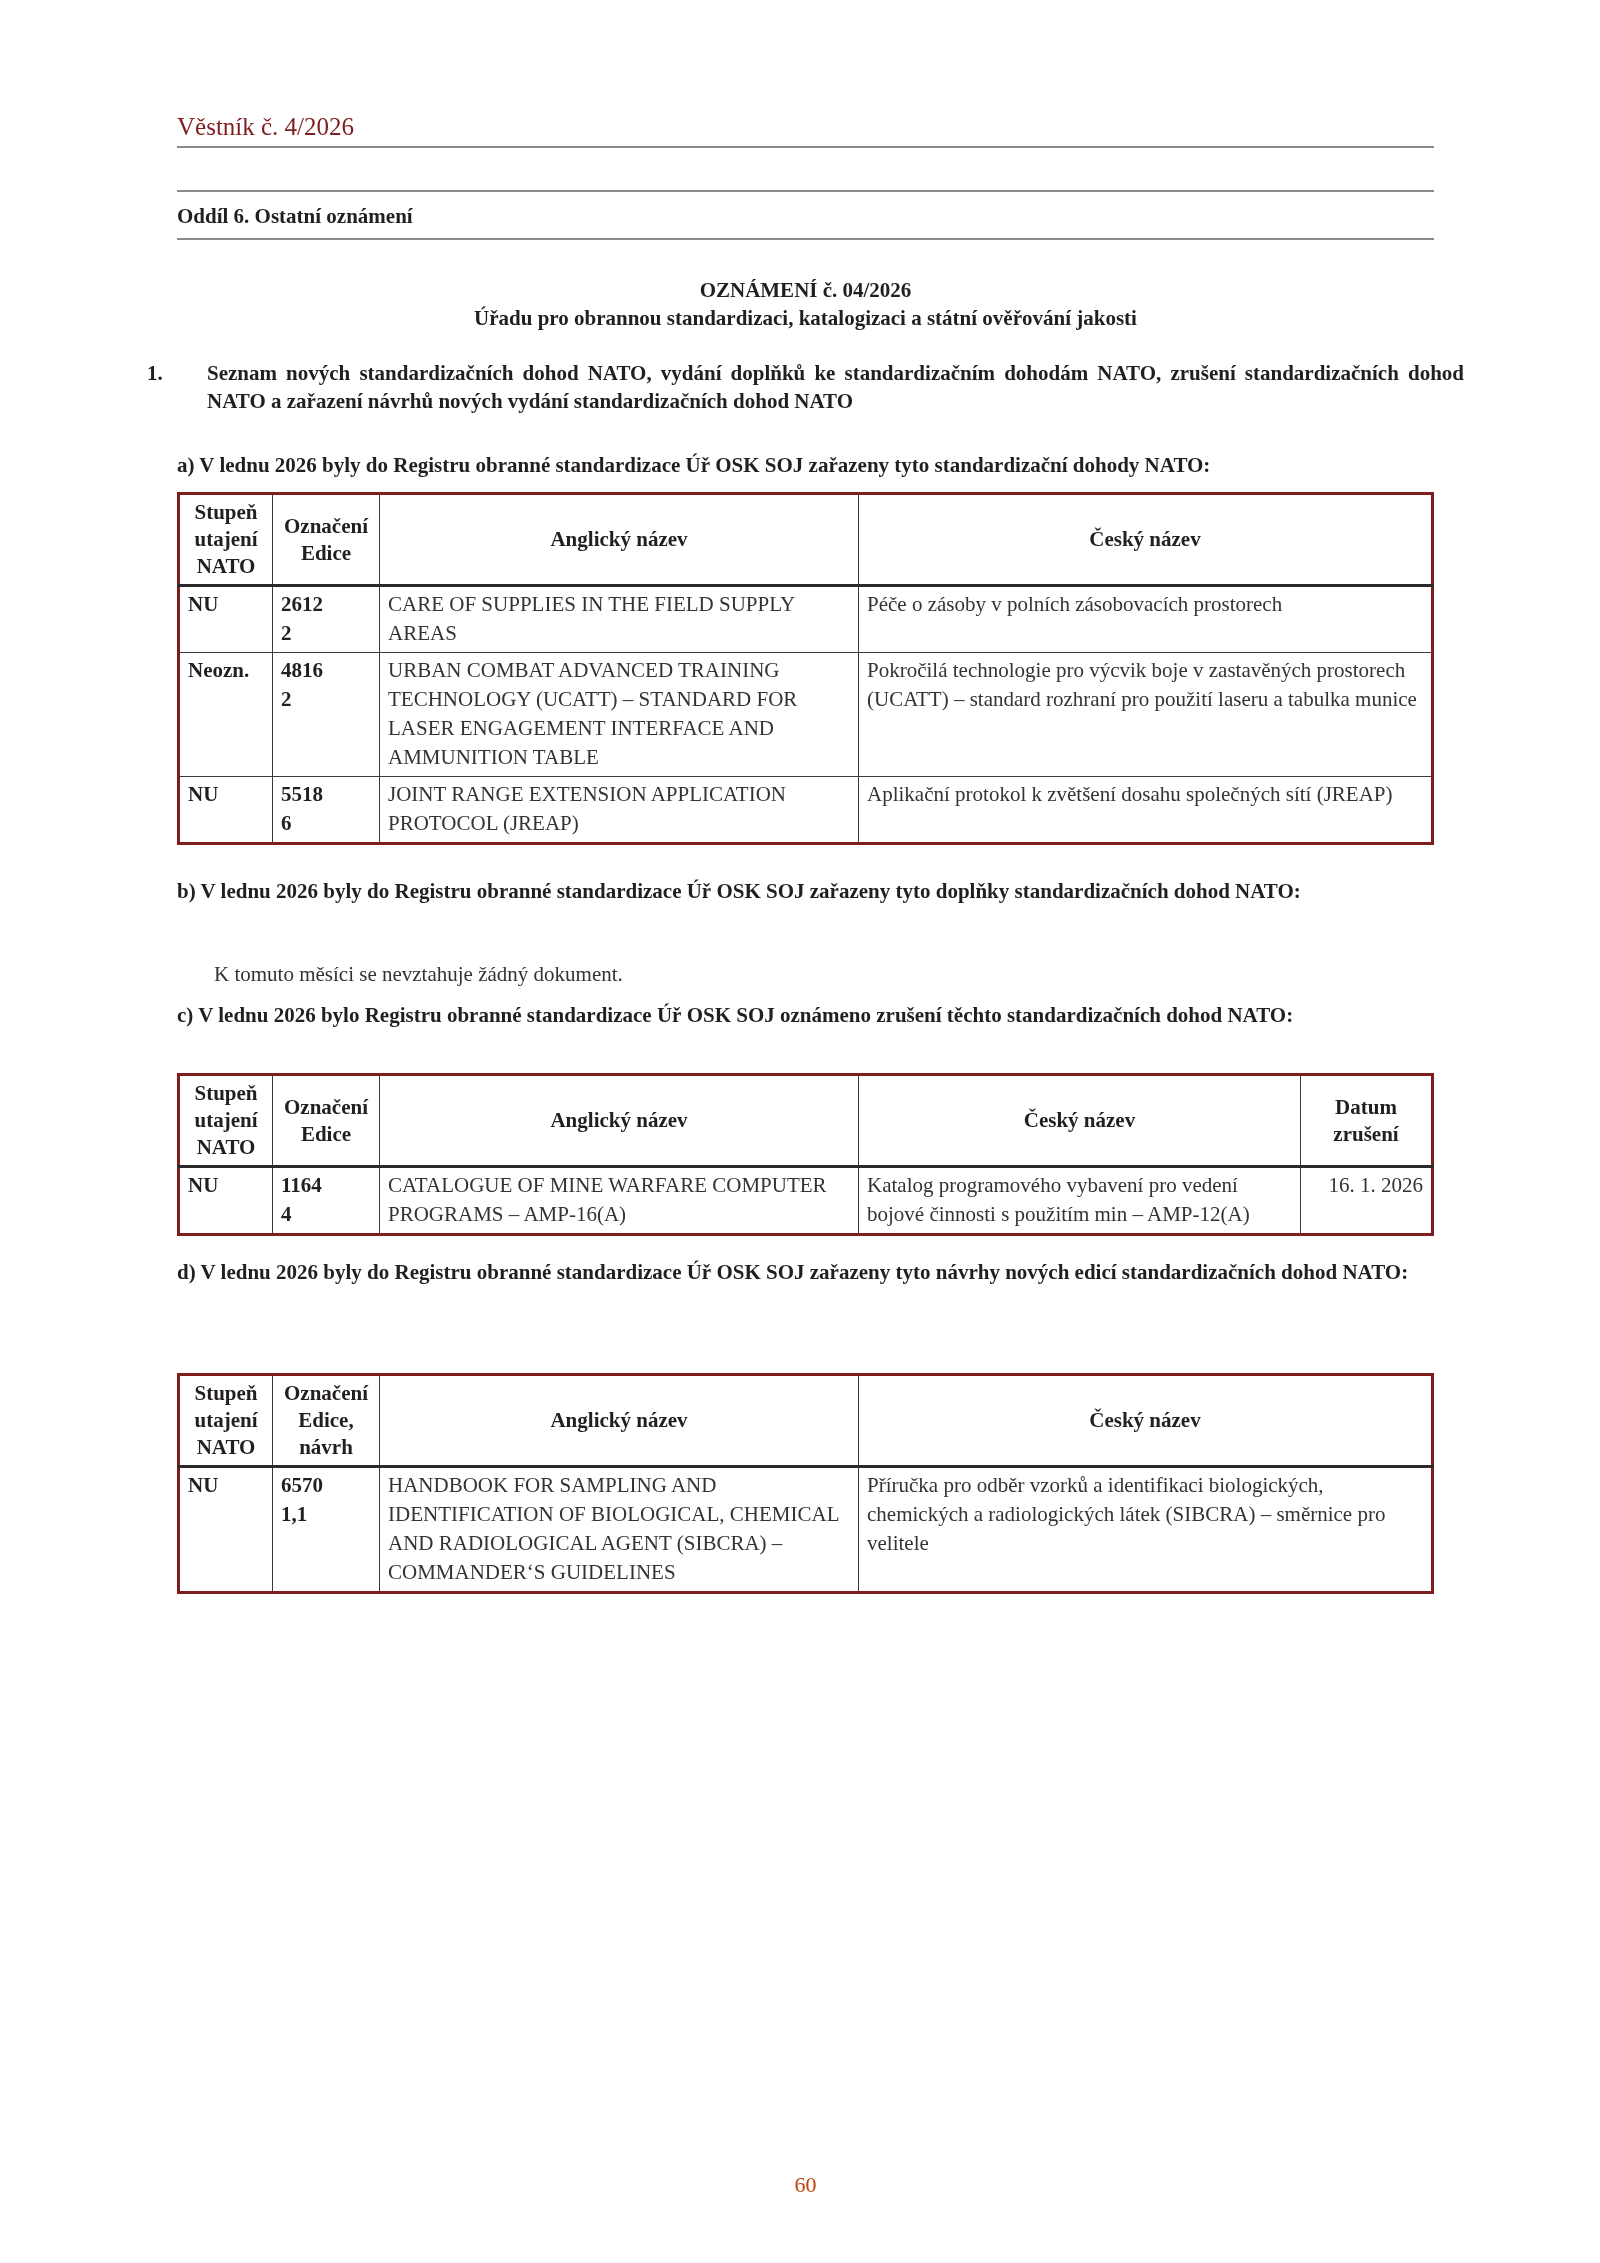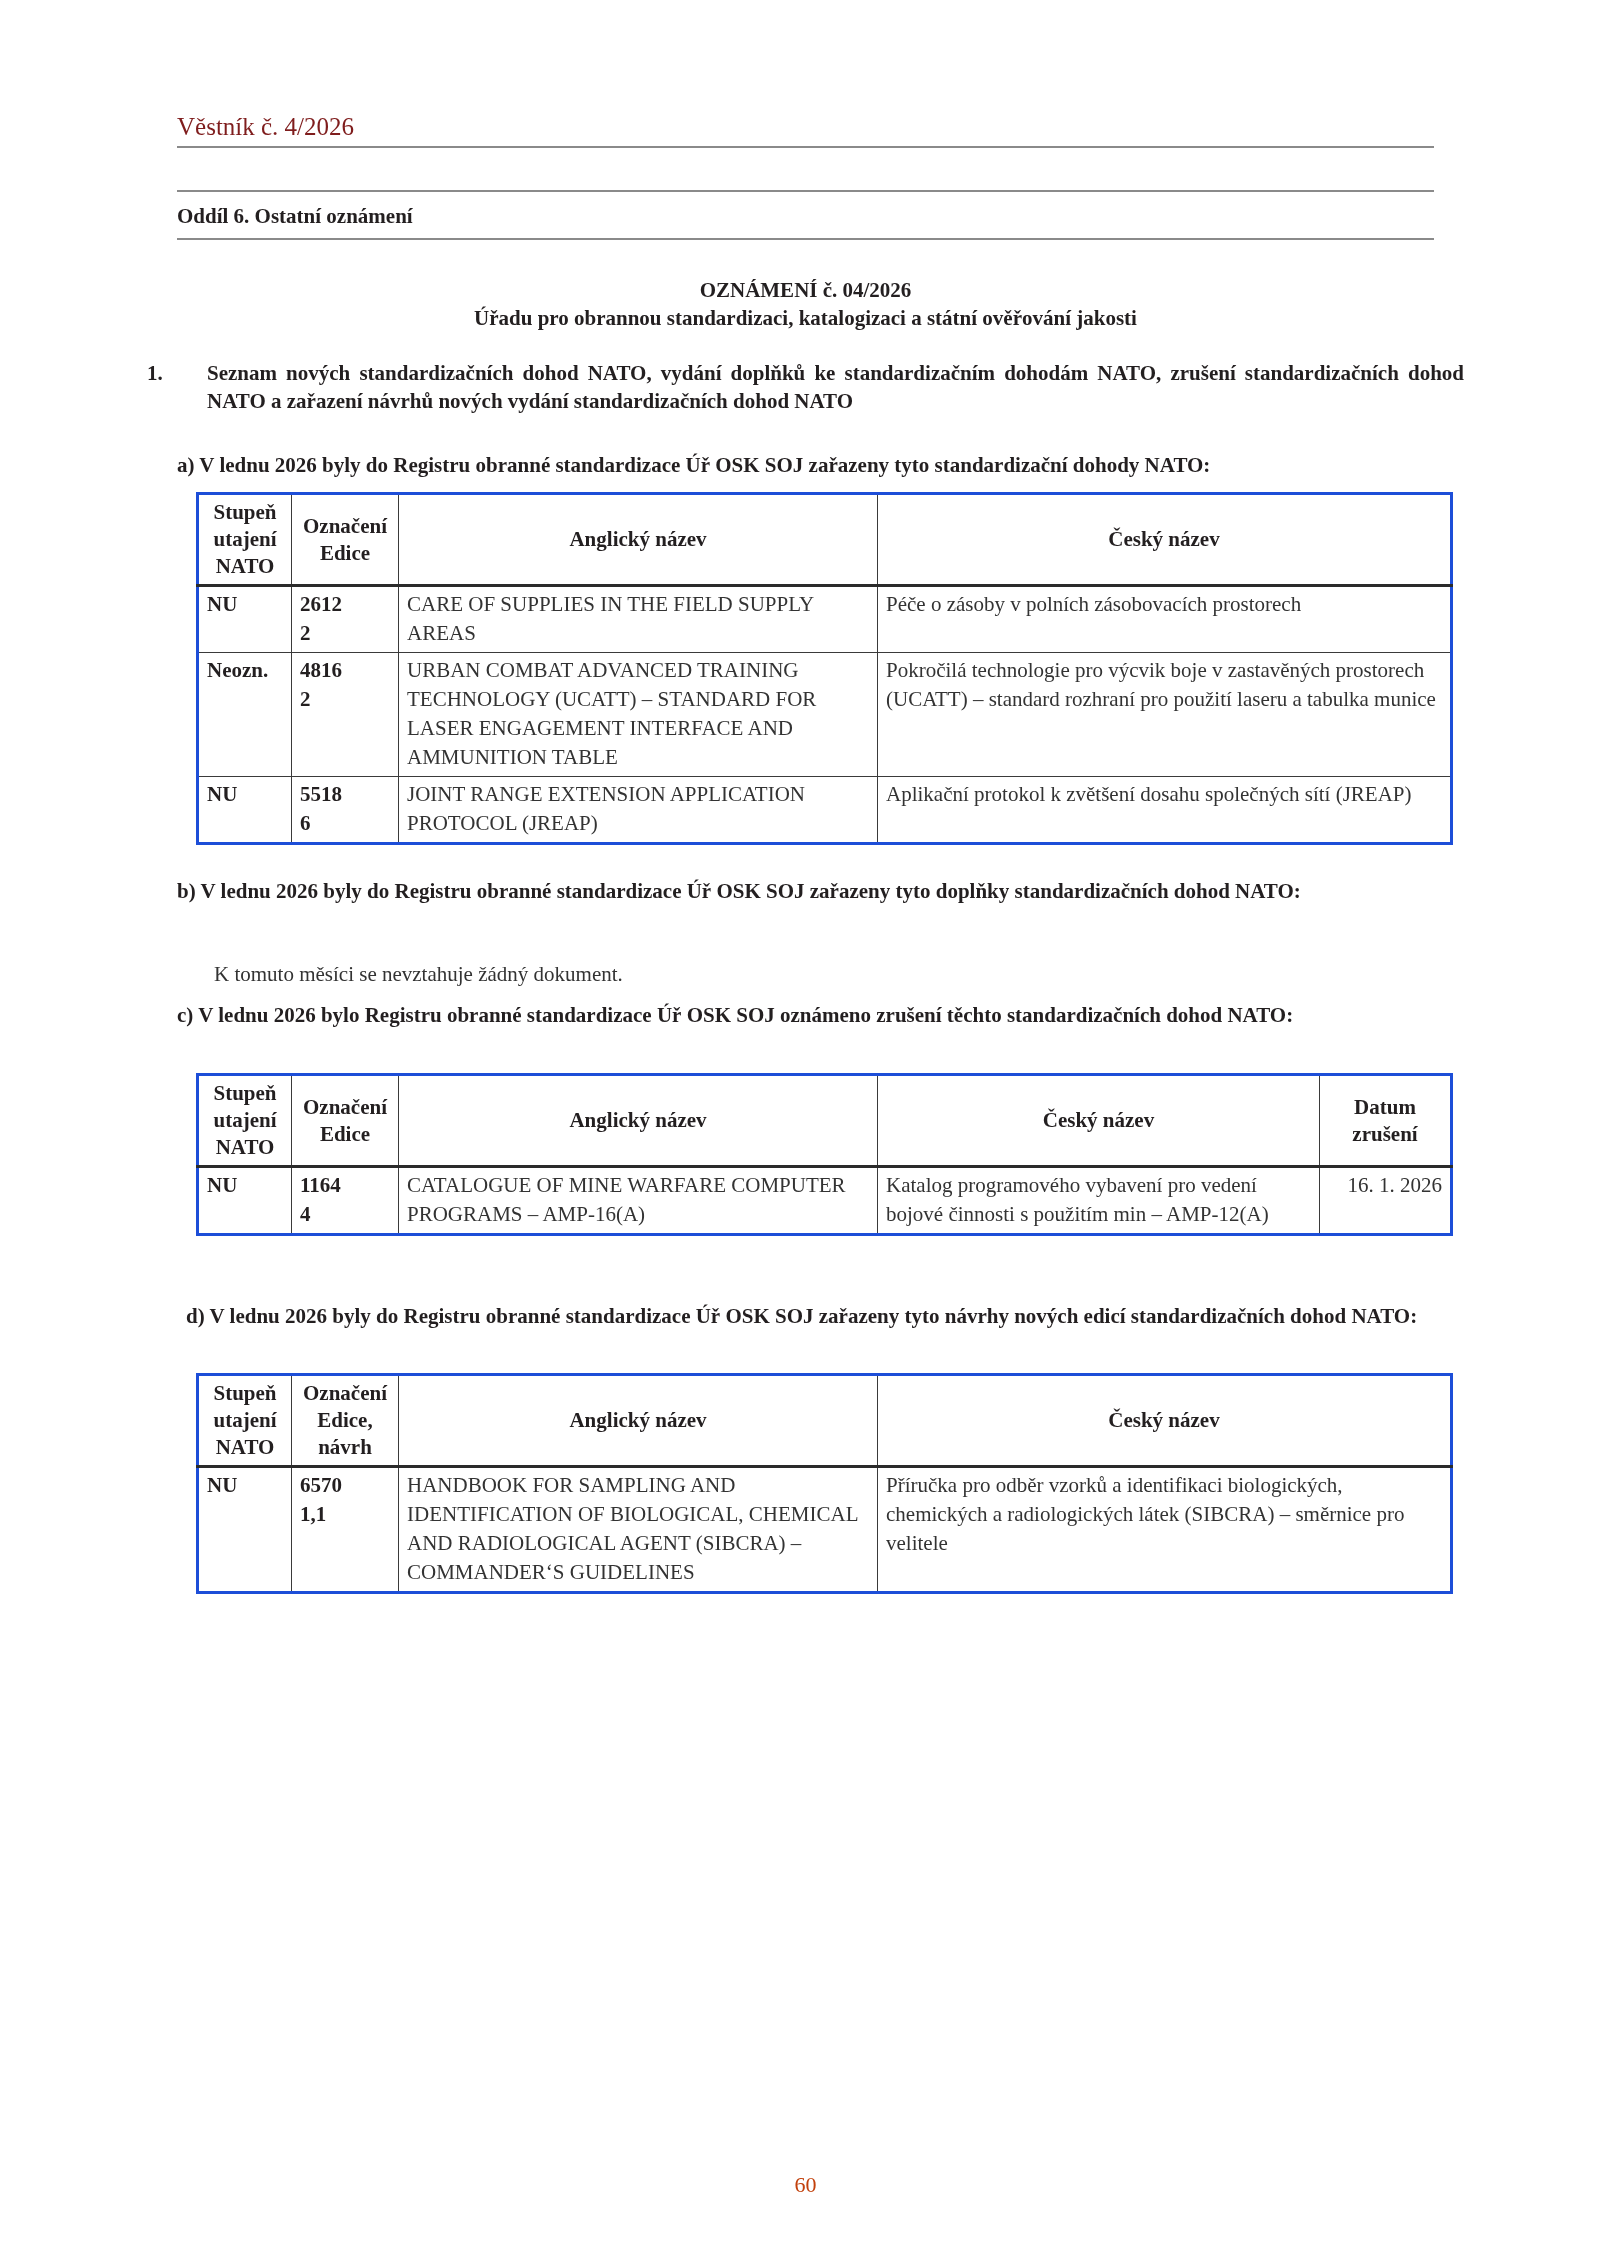--- a/index.html
+++ b/index.html
@@ -13,24 +13,24 @@
   .section-head { position: absolute; top: 204px; left: 0; font-size: 21px; font-weight: bold; }
   .title-block { position: absolute; top: 276px; left: 0; width: 1257px; text-align: center; font-weight: bold; font-size: 21px; line-height: 28px; }
   .para { position: absolute; left: 0; width: 1257px; font-size: 21px; font-weight: bold; line-height: 28px; text-align: justify; }
   .para .num { display: inline-block; width: 30px; }
   .hang { padding-left: 30px; text-indent: -30px; }
   .p1 { top: 359px; }
   .pa { top: 451px; }
   .pb { top: 877px; }
   .pb-note { position: absolute; top: 946px; left: 37px; font-size: 21px; font-weight: normal; color: #333; margin-top: 16px; }
   .pc { top: 1001px; }
-  .pd { top: 1302px; margin-left: 9px; }
+  .pd { top: 1258px; }
   table.doc { position: absolute; left: 0; width: 1257px; border-collapse: collapse; font-size: 21px; }
   table.doc th, table.doc td { border: 1.5px solid #3a3a3a; vertical-align: top; padding: 3px 8px 4px 8px; line-height: 29px; }
-  table.doc { border: 3px solid #1d4ed8; margin-left: 19px; }
+  table.doc { border: 3px solid #7f1d1d; }
   table.doc thead tr th { border-bottom: 3px solid #2a2a2a; vertical-align: middle; text-align: center; font-weight: bold; line-height: 27px; padding: 4px 4px; }
   table.doc td.c-level, table.doc td.c-id { text-align: left; font-weight: bold; }
   table.doc td.c-en, table.doc td.c-cz, table.doc td.c-date { font-weight: normal; color: #333; }
   table.doc td.c-date { text-align: right; }
   .t1 { top: 492px; }
   .t2 { top: 1073px; }
   .t3 { top: 1373px; }
   .w-level { width: 84px; }
   .w-id { width: 98px; }
   .w-en { width: 470px; }

